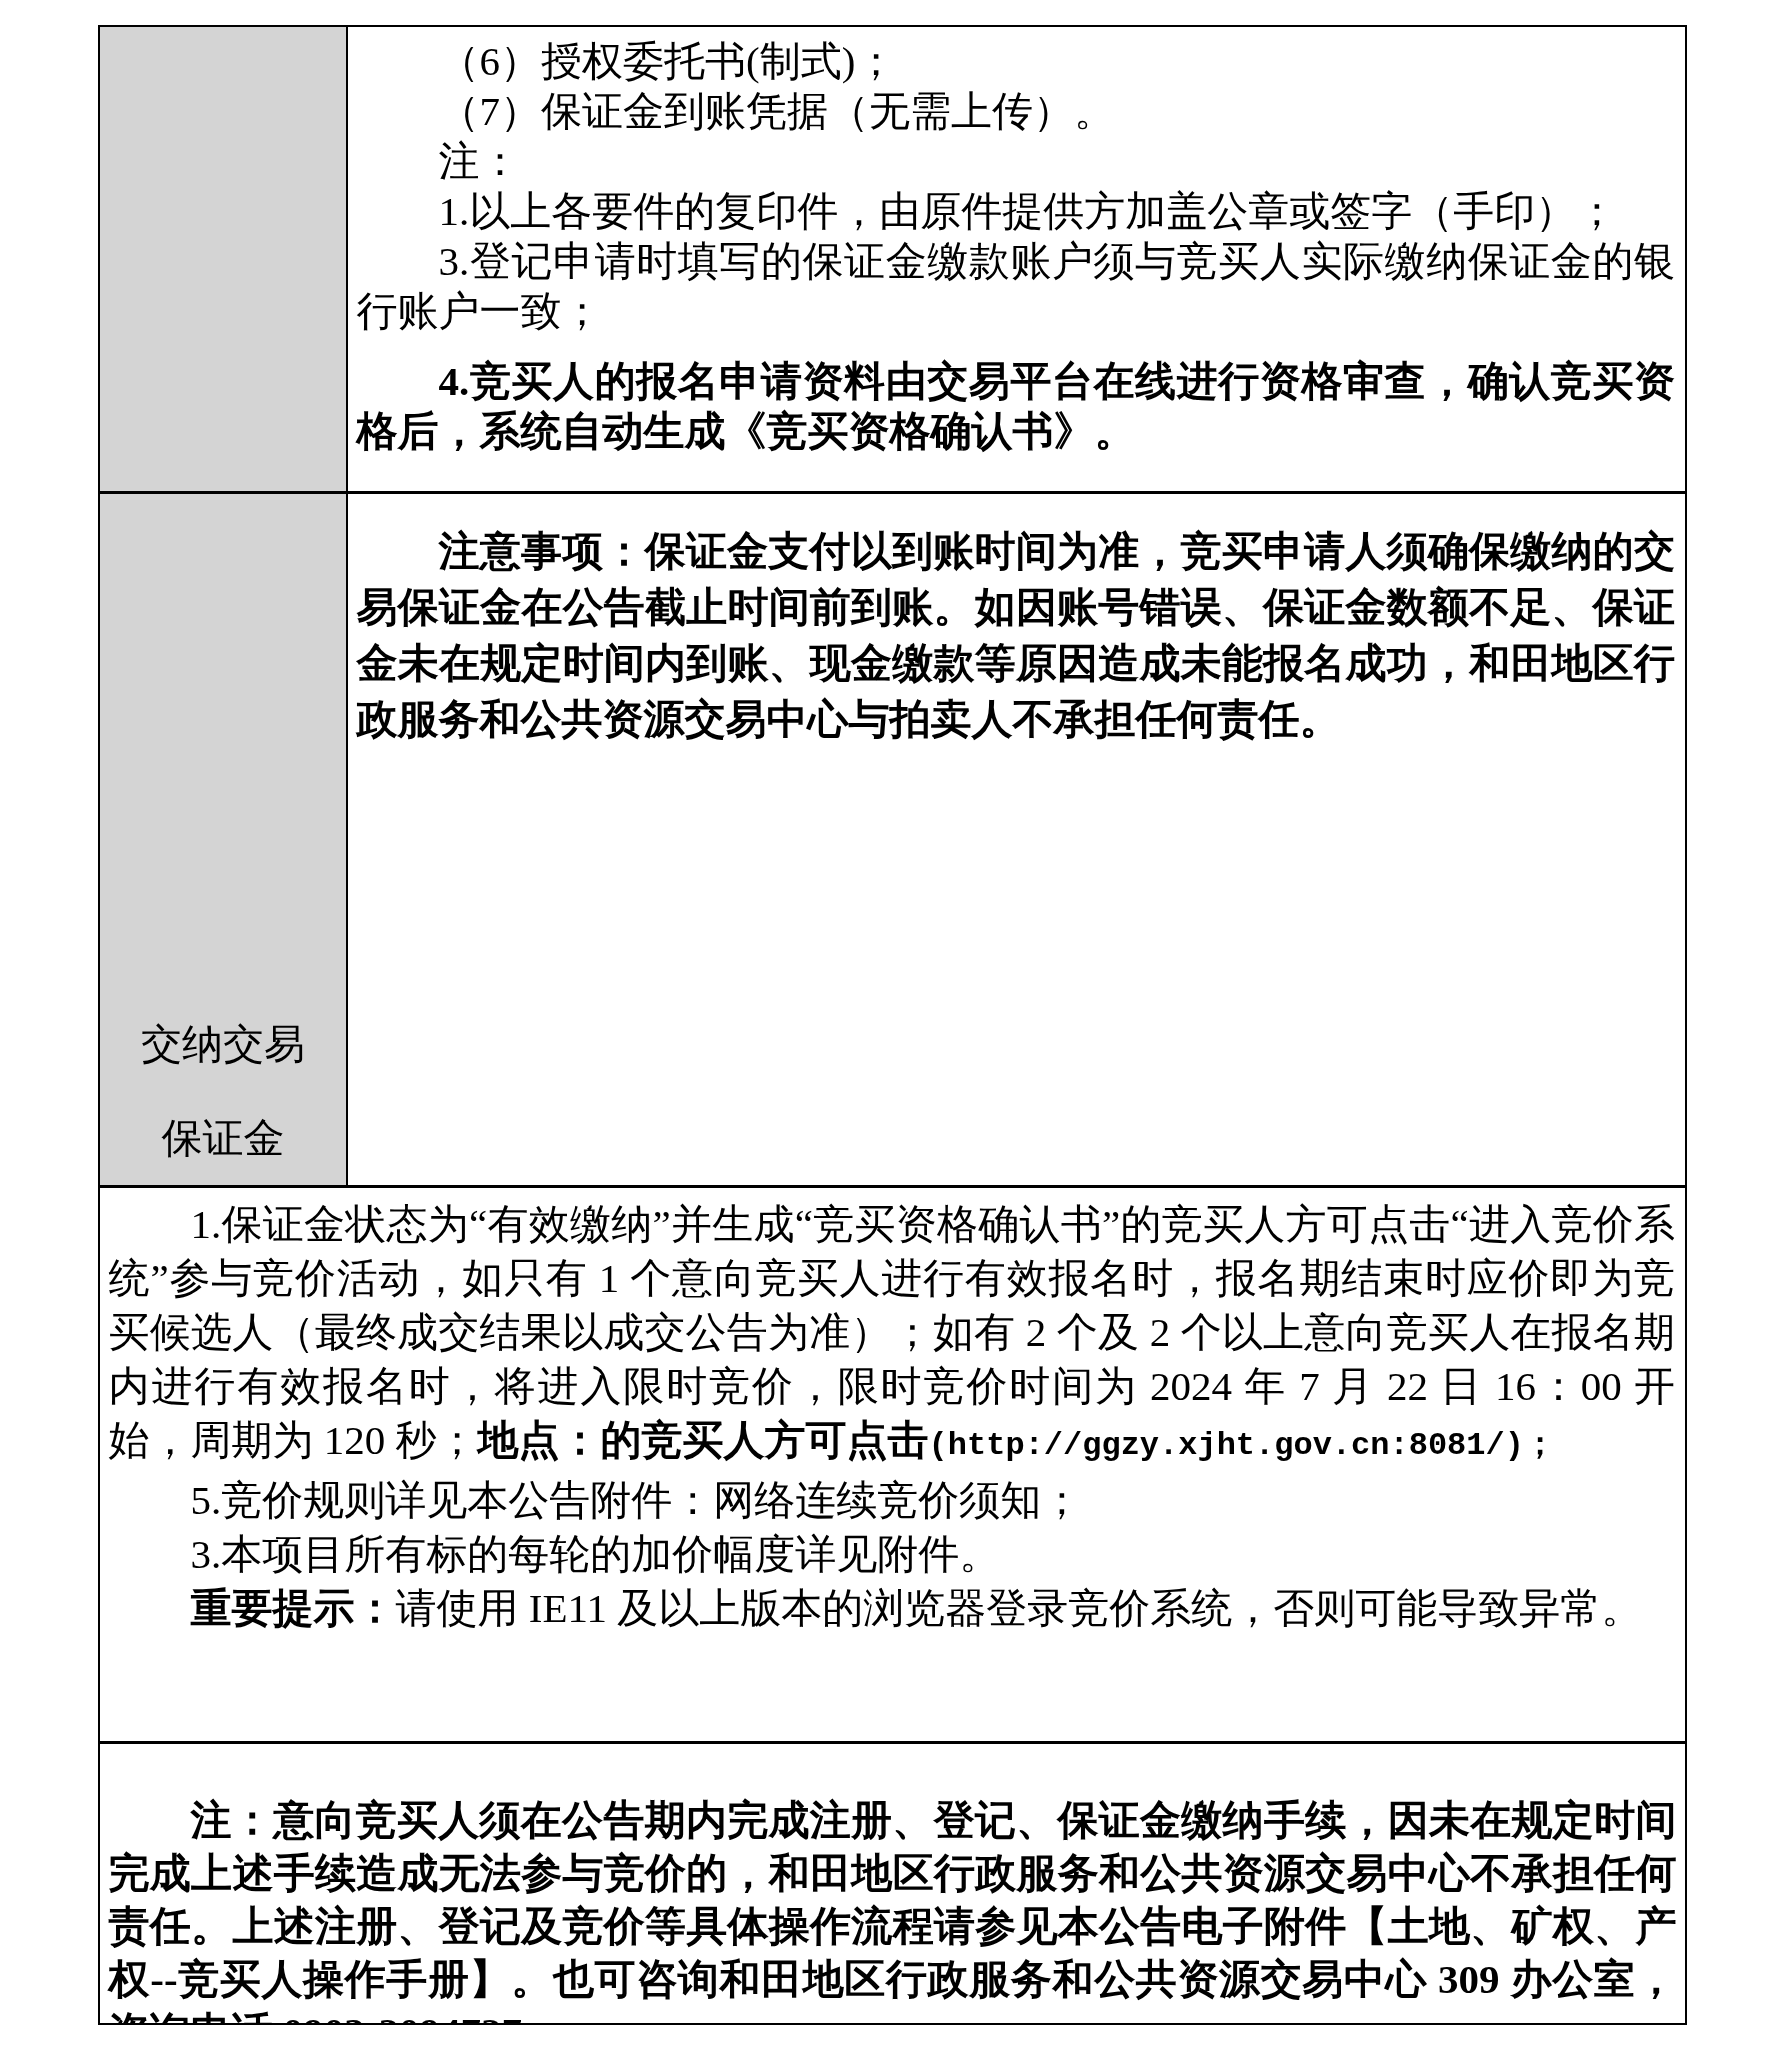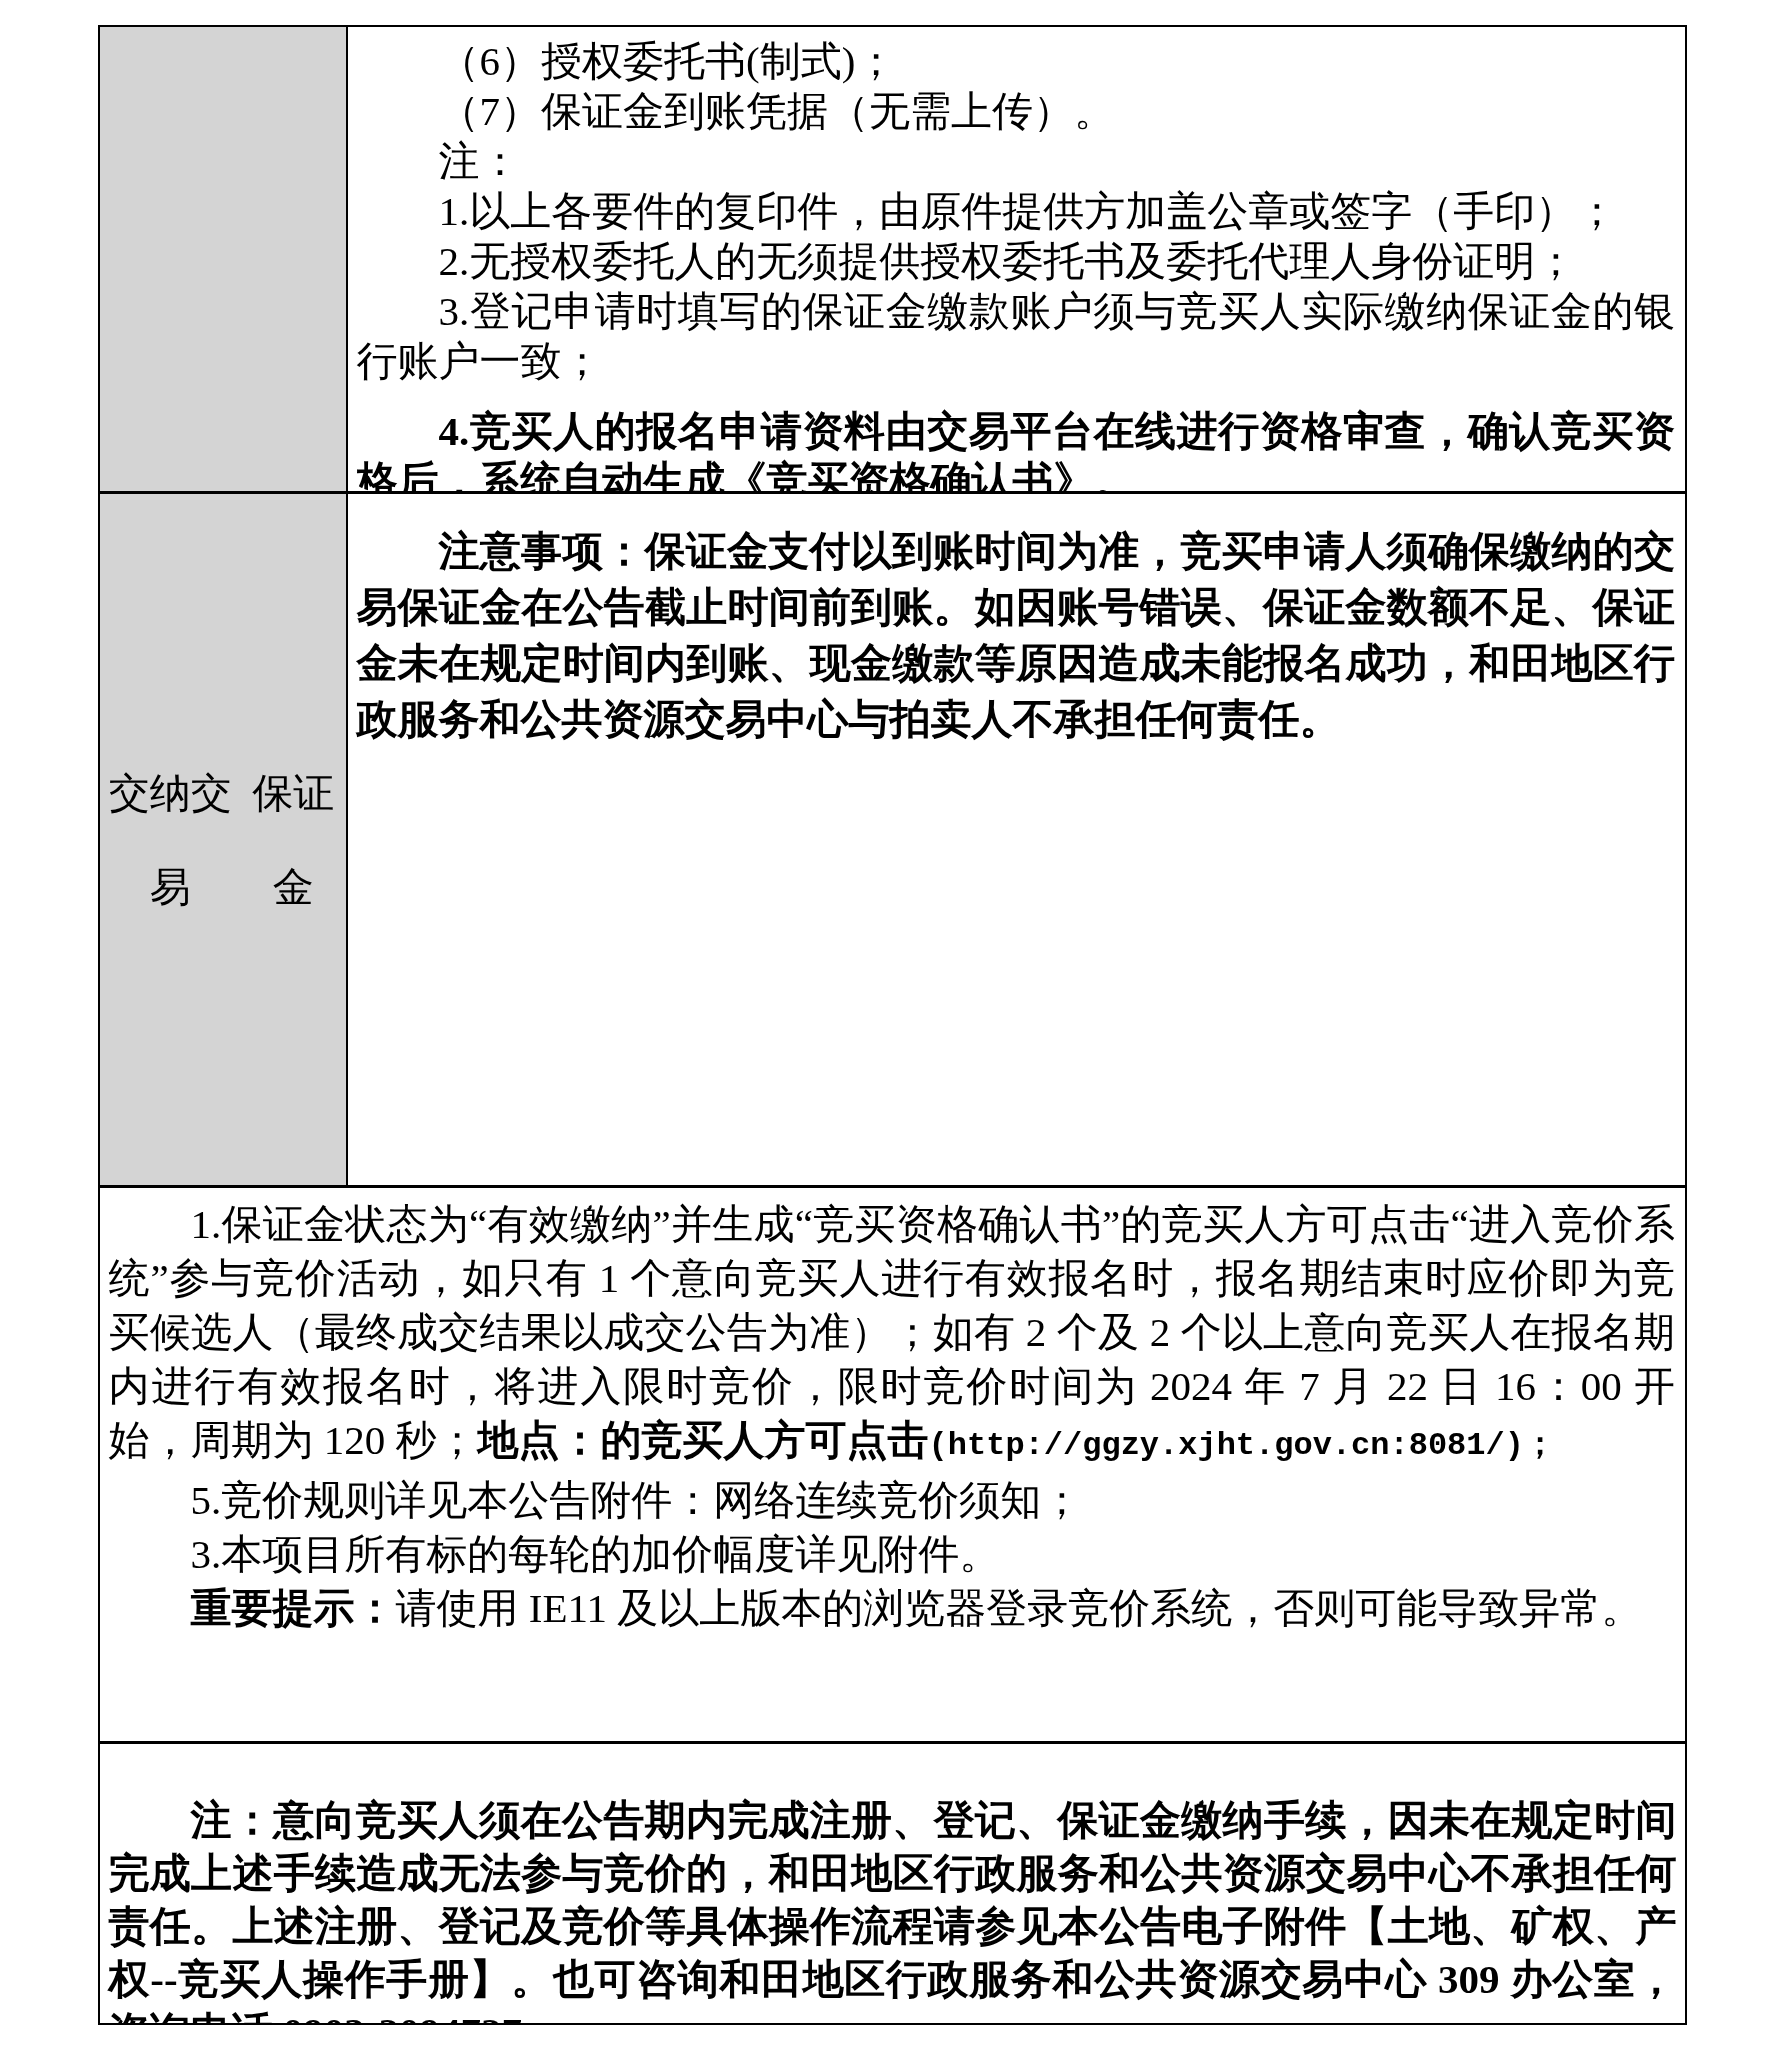--- a/index.html
+++ b/index.html
@@ -31,23 +31,23 @@
   }
   .trow.r1 { height: 467px; }
   .trow.r2 { height: 694px; }
   .trow.r3 { height: 556px; }
   .noterow { flex: 1; overflow: hidden; margin-top: 44px; }
   .hcell {
     flex: 0 0 248px;
     border-right: 2.9px solid #000000;
     background: #d4d4d4;
     display: flex;
-    flex-direction: row;
+    flex-direction: column;
     align-items: center;
-    justify-content: space-between;
+    justify-content: flex-end;
     font-size: 41px;
     line-height: 94px;
     text-align: center;
   }
   .bcell {
     flex: 1;
     padding: 8.6px 10px 5.8px 8.6px;
     overflow: hidden;
     border-radius: 26px;
   }
@@ -89,21 +89,20 @@
 
     <div class="trow r1">
       <div class="hcell">
         <div></div>
       </div>
       <div class="bcell">
         <p>（6）授权委托书(制式)；</p>
         <p>（7）保证金到账凭据（无需上传）。</p>
         <p>注：</p>
         <p>1.以上各要件的复印件，由原件提供方加盖公章或签字（手印）；</p>
-        <p>2.无授权委托人的无须提供授权委托书及委托代理人身份证明；</p>
         <p>3.登记申请时填写的保证金缴款账户须与竞买人实际缴纳保证金的银行账户一致；</p>
         <p class="bold">4.竞买人的报名申请资料由交易平台在线进行资格审查，确认竞买资格后，系统自动生成《竞买资格确认书》。</p>
       </div>
     </div>
 
     <div class="trow r2">
       <div class="hcell">
         <div>交纳交易</div>
         <div>保证金</div>
       </div>

